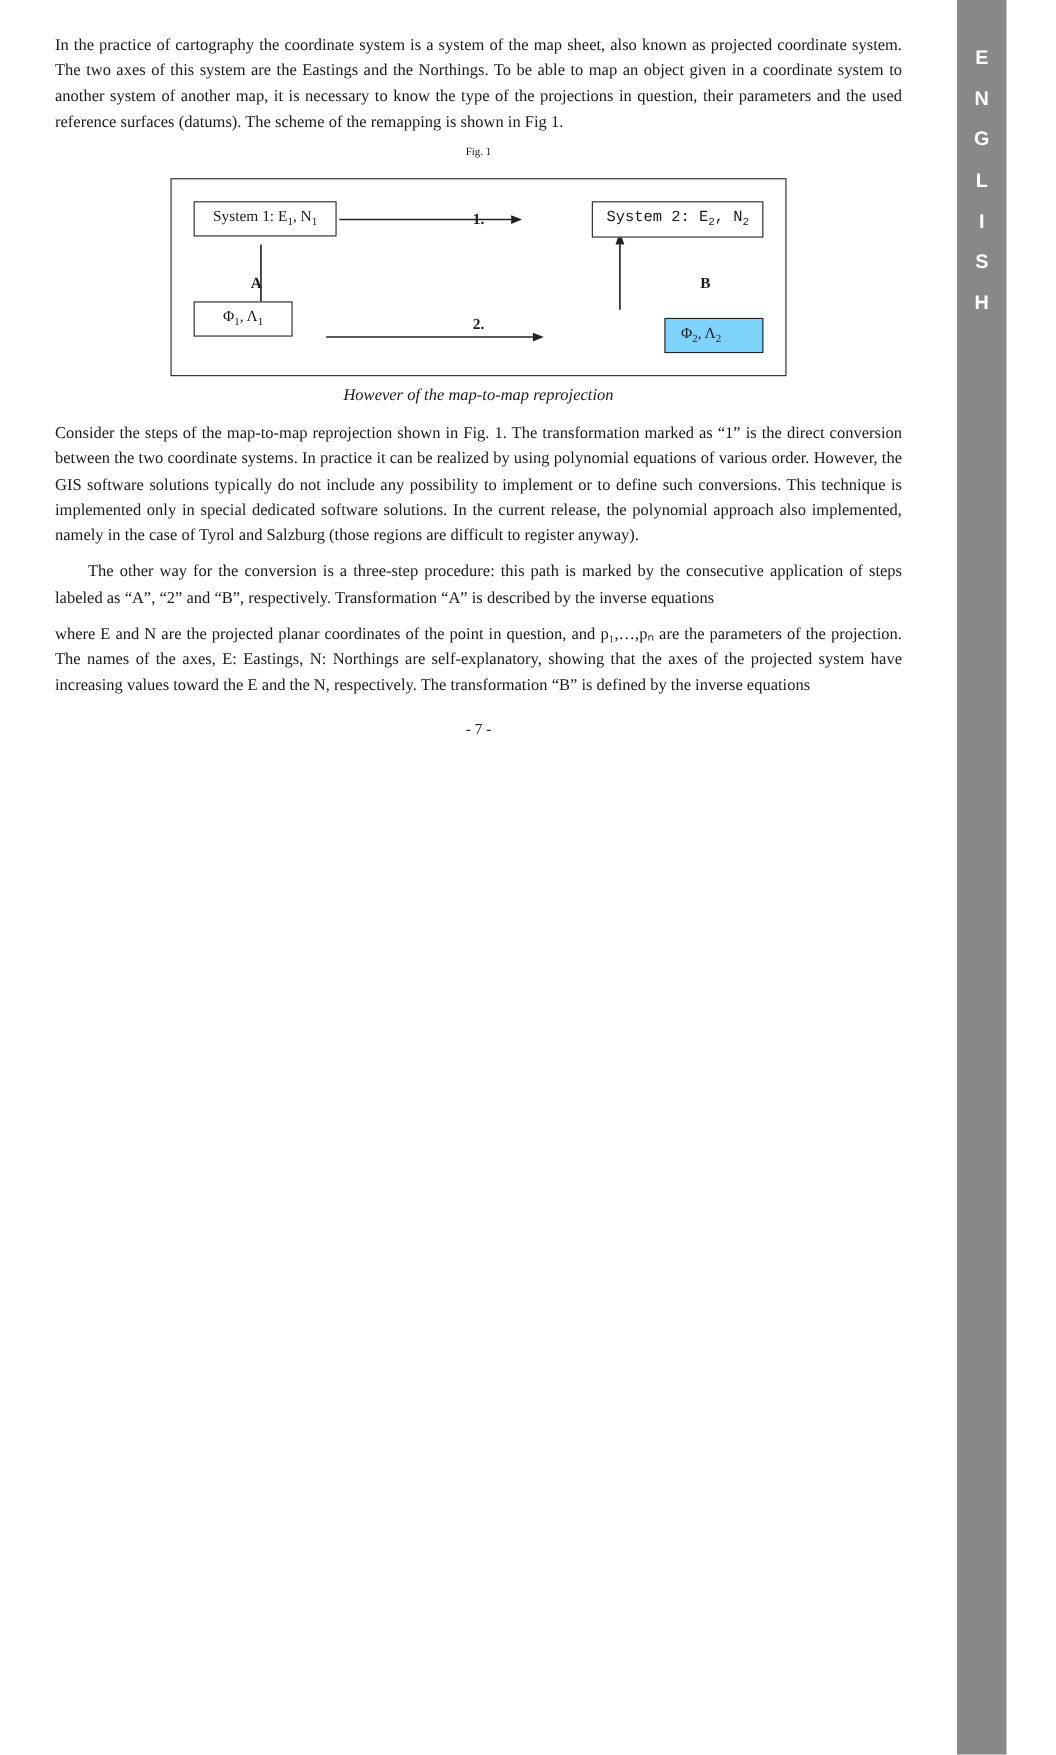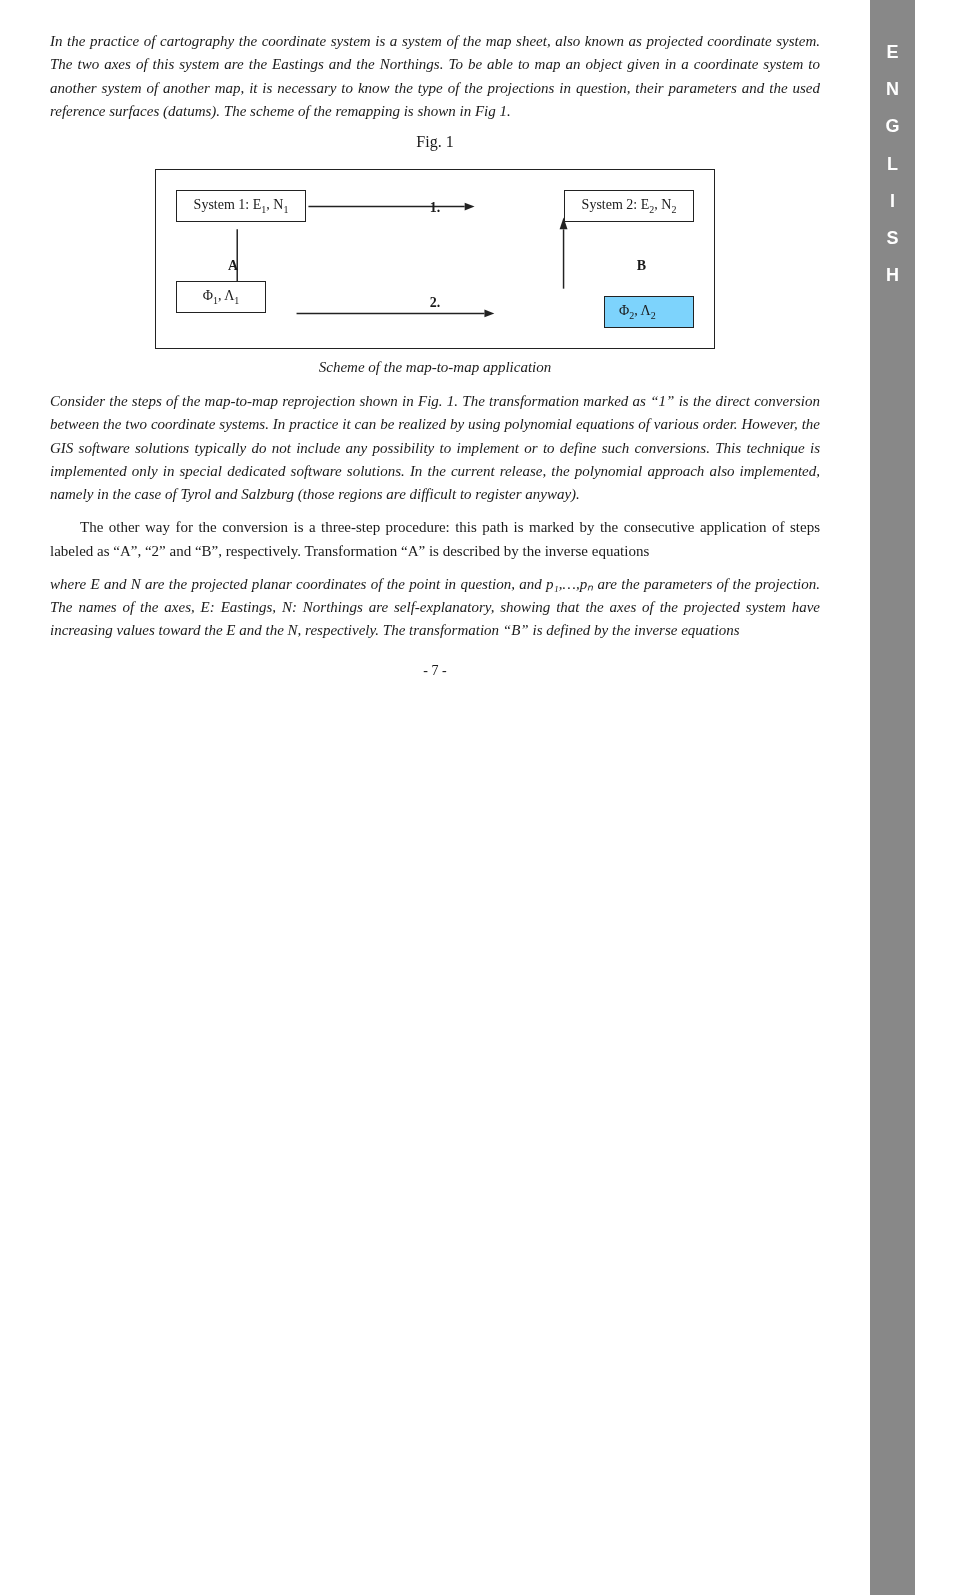--- a/index.html
+++ b/index.html
@@ -45,34 +45,33 @@
       font-family: Arial, sans-serif;
       line-height: 1.4;
       writing-mode: horizontal-tb;
     }
 
     .body-text {
       line-height: 1.55;
       text-align: justify;
       margin-bottom: 10px;
       font-size: 15px;
-      font-style: italic;
     }
 
     .body-text-indent {
       line-height: 1.55;
       text-align: justify;
       margin-bottom: 10px;
       font-size: 15px;
       text-indent: 30px;
     }
 
     .fig-title {
       text-align: center;
-      font-size: 16px;
+      font-size: 10px;
       margin: 0 0 14px 0;
     }
 
     .diagram-container {
       display: flex;
       justify-content: center;
       margin: 18px 0 10px 0;
     }
 
     .diagram {
@@ -97,20 +96,21 @@
     .sys1 {
       position: absolute;
       top: 20px;
       left: 20px;
     }
 
     .sys2 {
       position: absolute;
       top: 20px;
       right: 20px;
+      font-family: Liberation Mono, monospace;
     }
 
     .phi1-box {
       border: 1.5px solid #222;
       padding: 6px 14px;
       font-size: 14px;
       background: #fff;
       display: inline-block;
       position: absolute;
       bottom: 35px;
@@ -231,21 +231,21 @@
         <div class="phi2-box">Φ<sub>2</sub>, Λ<sub>2</sub></div>
 
         <div class="label-A">A</div>
         <div class="label-B">B</div>
         <div class="label-1">1.</div>
         <div class="label-2">2.</div>
 
       </div>
     </div>
 
-    <p class="scheme-caption">Scheme of the map-to-map application</p>
+    <p class="scheme-caption">However of the map-to-map reprojection</p>
 
     <p class="body-text">Consider the steps of the map-to-map reprojection shown in Fig. 1. The transformation marked as “1” is the direct conversion between the two coordinate systems. In practice it can be realized by using polynomial equations of various order. However, the GIS software solutions typically do not include any possibility to implement or to define such conversions. This technique is implemented only in special dedicated software solutions. In the current release, the polynomial approach also implemented, namely in the case of Tyrol and Salzburg (those regions are difficult to register anyway).</p>
 
     <p class="body-text-indent">The other way for the conversion is a three-step procedure: this path is marked by the consecutive application of steps labeled as “A”, “2” and “B”, respectively. Transformation “A” is described by the inverse equations</p>
 
 
     <p class="body-text">where E and N are the projected planar coordinates of the point in question, and p₁,…,pₙ are the parameters of the projection. The names of the axes, E: Eastings, N: Northings are self-explanatory, showing that the axes of the projected system have increasing values toward the E and the N, respectively. The transformation “B” is defined by the inverse equations</p>
 
 
     <p class="page-number">- 7 -</p>

